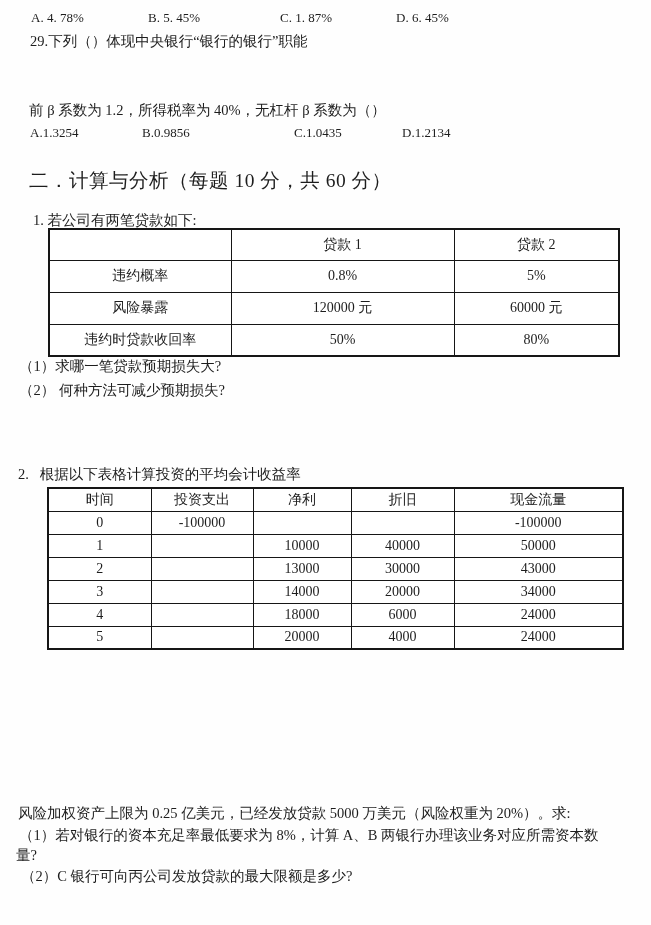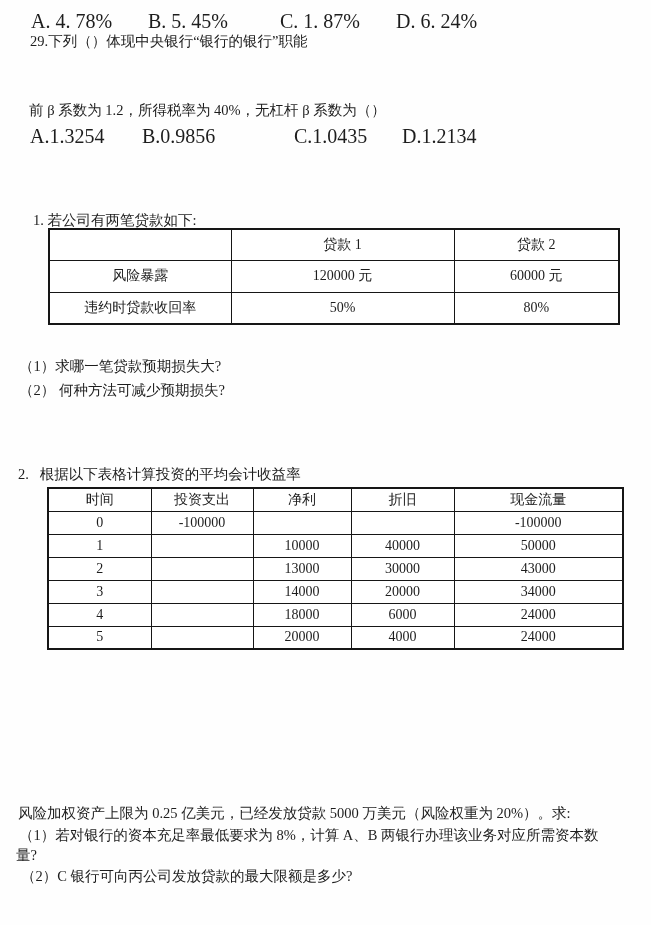--- a/index.html
+++ b/index.html
@@ -4,66 +4,72 @@
 <style>
   * { margin:0; padding:0; box-sizing:border-box; }
   html, body { background:#ffffff; }
   .page {
     position:relative; width:651px; height:925px; background:#fefefe;
     font-family:"Liberation Serif","DejaVu Serif",serif;
     color:#1d1d1d; overflow:hidden;
   }
   .line { position:absolute; font-size:14.5px; line-height:17px; white-space:pre; }
   .opts { position:absolute; height:17px; width:651px; }
-  .opts span { position:absolute; top:0; font-size:20px; white-space:pre; }
+  .opts span { position:absolute; top:0; font-size:13px; white-space:pre; }
   .heading { position:absolute; font-size:19.5px; white-space:pre; letter-spacing:0.5px; }
   table { position:absolute; border-collapse:collapse; table-layout:fixed; background:#fff; }
   table { border:2px solid #161616; }
   td { border:1px solid #161616; text-align:center; vertical-align:middle;
        font-size:14px; padding:0 2px; overflow:hidden; white-space:pre; }
   .t1 tr { height:32px; }
   .t1 tr.hdr { height:31px; }
   .t2 tr { height:23px; }
 </style>
 </head>
 <body>
 
 <div class="page">
 
   <div class="opts" style="top:10px">
     <span style="left:31px">A. 4. 78%</span>
     <span style="left:148px">B. 5. 45%</span>
     <span style="left:280px">C. 1. 87%</span>
-    <span style="left:396px">D. 6. 24%</span>
+    <span style="left:396px">D. 6. 45%</span>
   </div>
 
   <div class="line" style="top:33px; left:30px">29.下列（）体现中央银行“银行的银行”职能</div>
 
   <div class="line" style="top:102px; left:29px">前 β 系数为 1.2，所得税率为 40%，无杠杆 β 系数为（）</div>
   <div class="opts" style="top:125px">
     <span style="left:30px">A.1.3254</span>
     <span style="left:142px">B.0.9856</span>
     <span style="left:294px">C.1.0435</span>
     <span style="left:402px">D.1.2134</span>
   </div>
 
+  <div class="heading" style="top:167px; left:29px">二．计算与分析（每题 10 分，共 60 分）</div>
 
   <div class="line" style="top:212px; left:33px">1. 若公司有两笔贷款如下:</div>
 
   <table class="t1" style="top:228px; left:48px; width:570px">
     <colgroup>
         <col style="width:182px">
         <col style="width:223px">
         <col style="width:165px">
       </colgroup>
     <tbody>
         <tr class="hdr">
       <td></td>
       <td>贷款 1</td>
       <td>贷款 2</td>
+    </tr>
+    <tr>
+      <td>违约概率</td>
+      <td>0.8%</td>
+      <td>5%</td>
     </tr>
     <tr>
       <td>风险暴露</td>
       <td>120000 元</td>
       <td>60000 元</td>
     </tr>
     <tr>
       <td>违约时贷款收回率</td>
       <td>50%</td>
       <td>80%</td>

